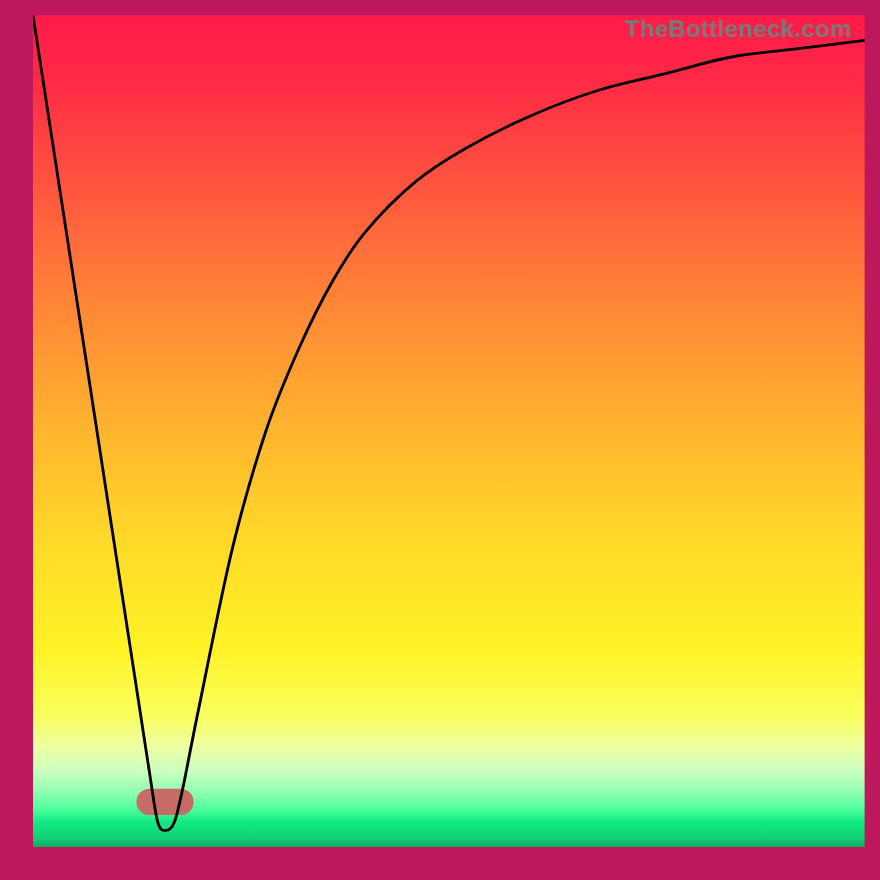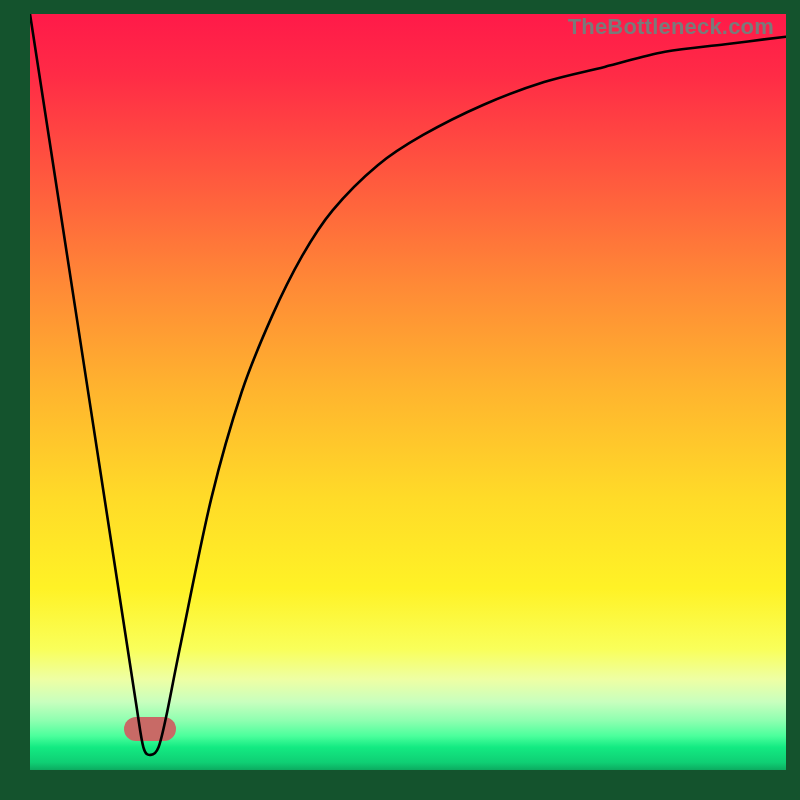--- a/index.html
+++ b/index.html
@@ -1,16 +1,16 @@
 <!DOCTYPE html>
 <html><head>
 <meta charset="utf-8">
 <style>
   html,body{margin:0;padding:0;width:800px;height:800px;overflow:hidden;background:#000;}
-  .frame{position:absolute;left:0;top:0;width:800px;height:800px;background:#14532d;}
+  .frame{position:absolute;left:0;top:0;width:800px;height:800px;background:#be185d;}
   .plot{
     position:absolute;left:30px;top:14px;width:756px;height:756px;
     background:linear-gradient(to bottom,
       #ff1a49 0%,
       #ff2b46 8%,
       #ff5a3e 22%,
       #ff8a36 36%,
       #ffb52e 50%,
       #ffdb28 64%,
       #fff226 76%,

